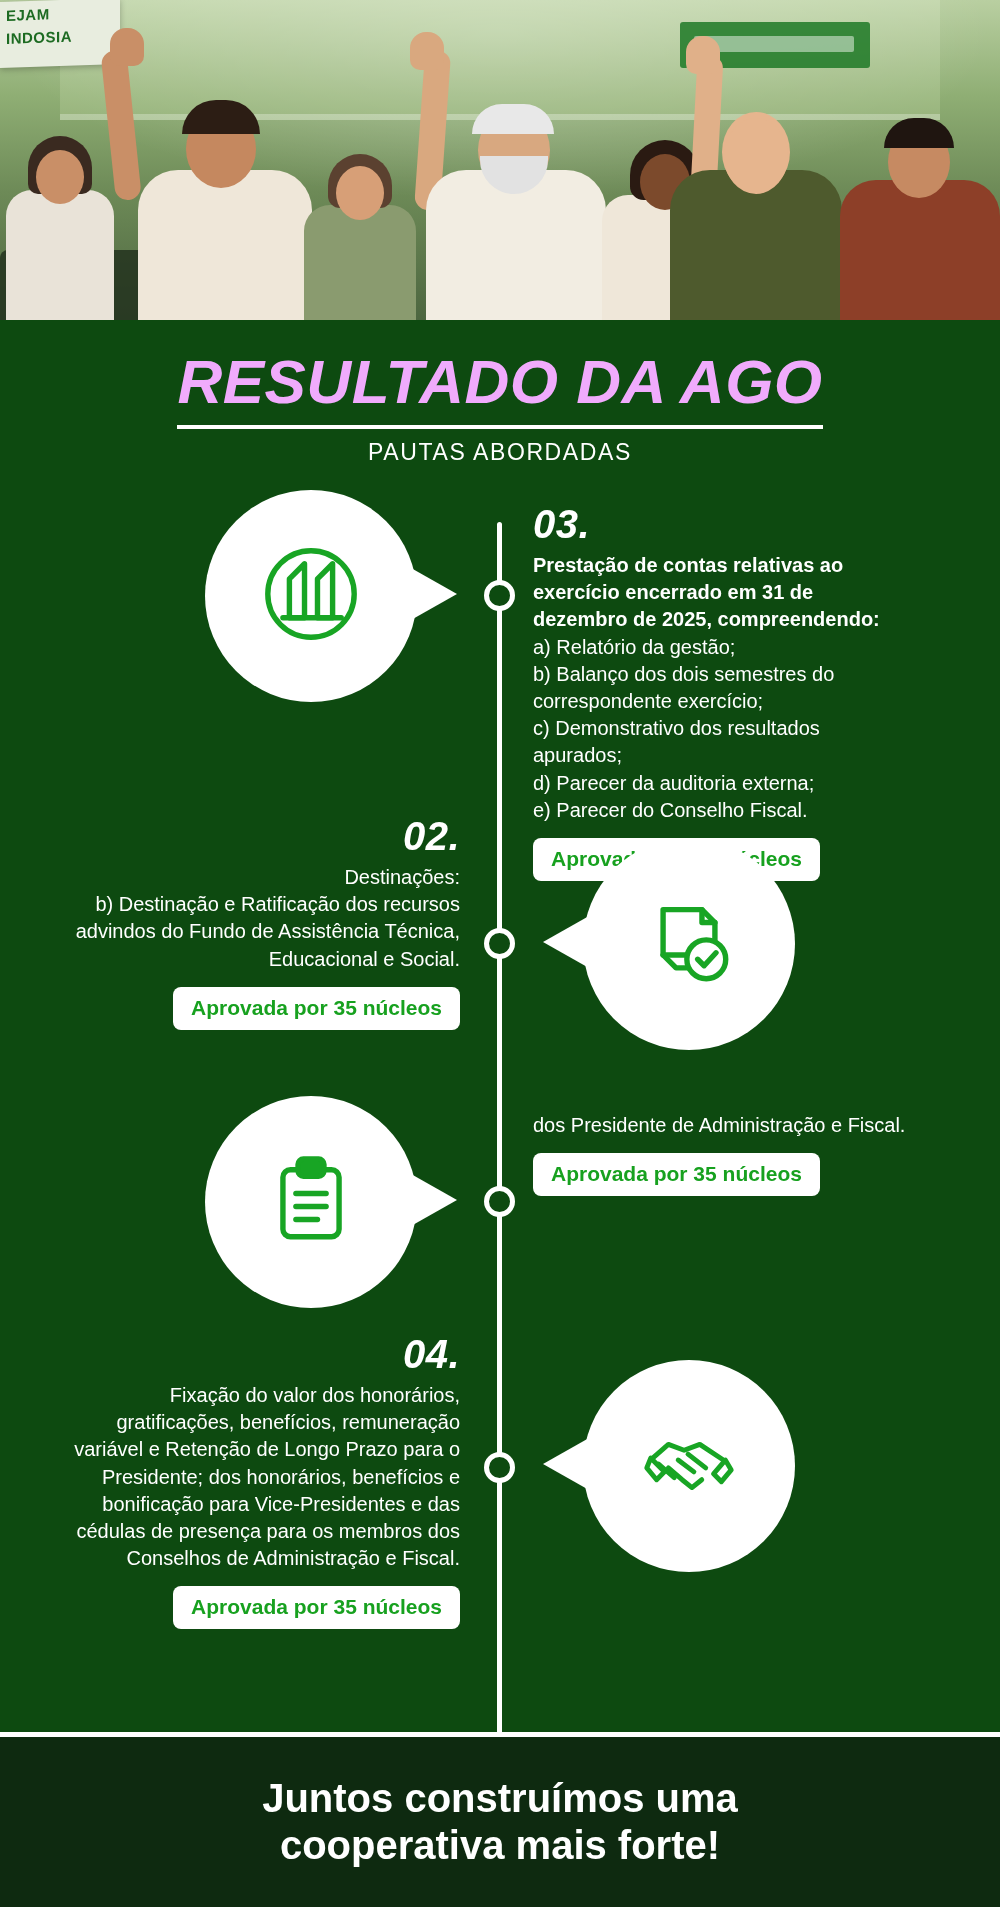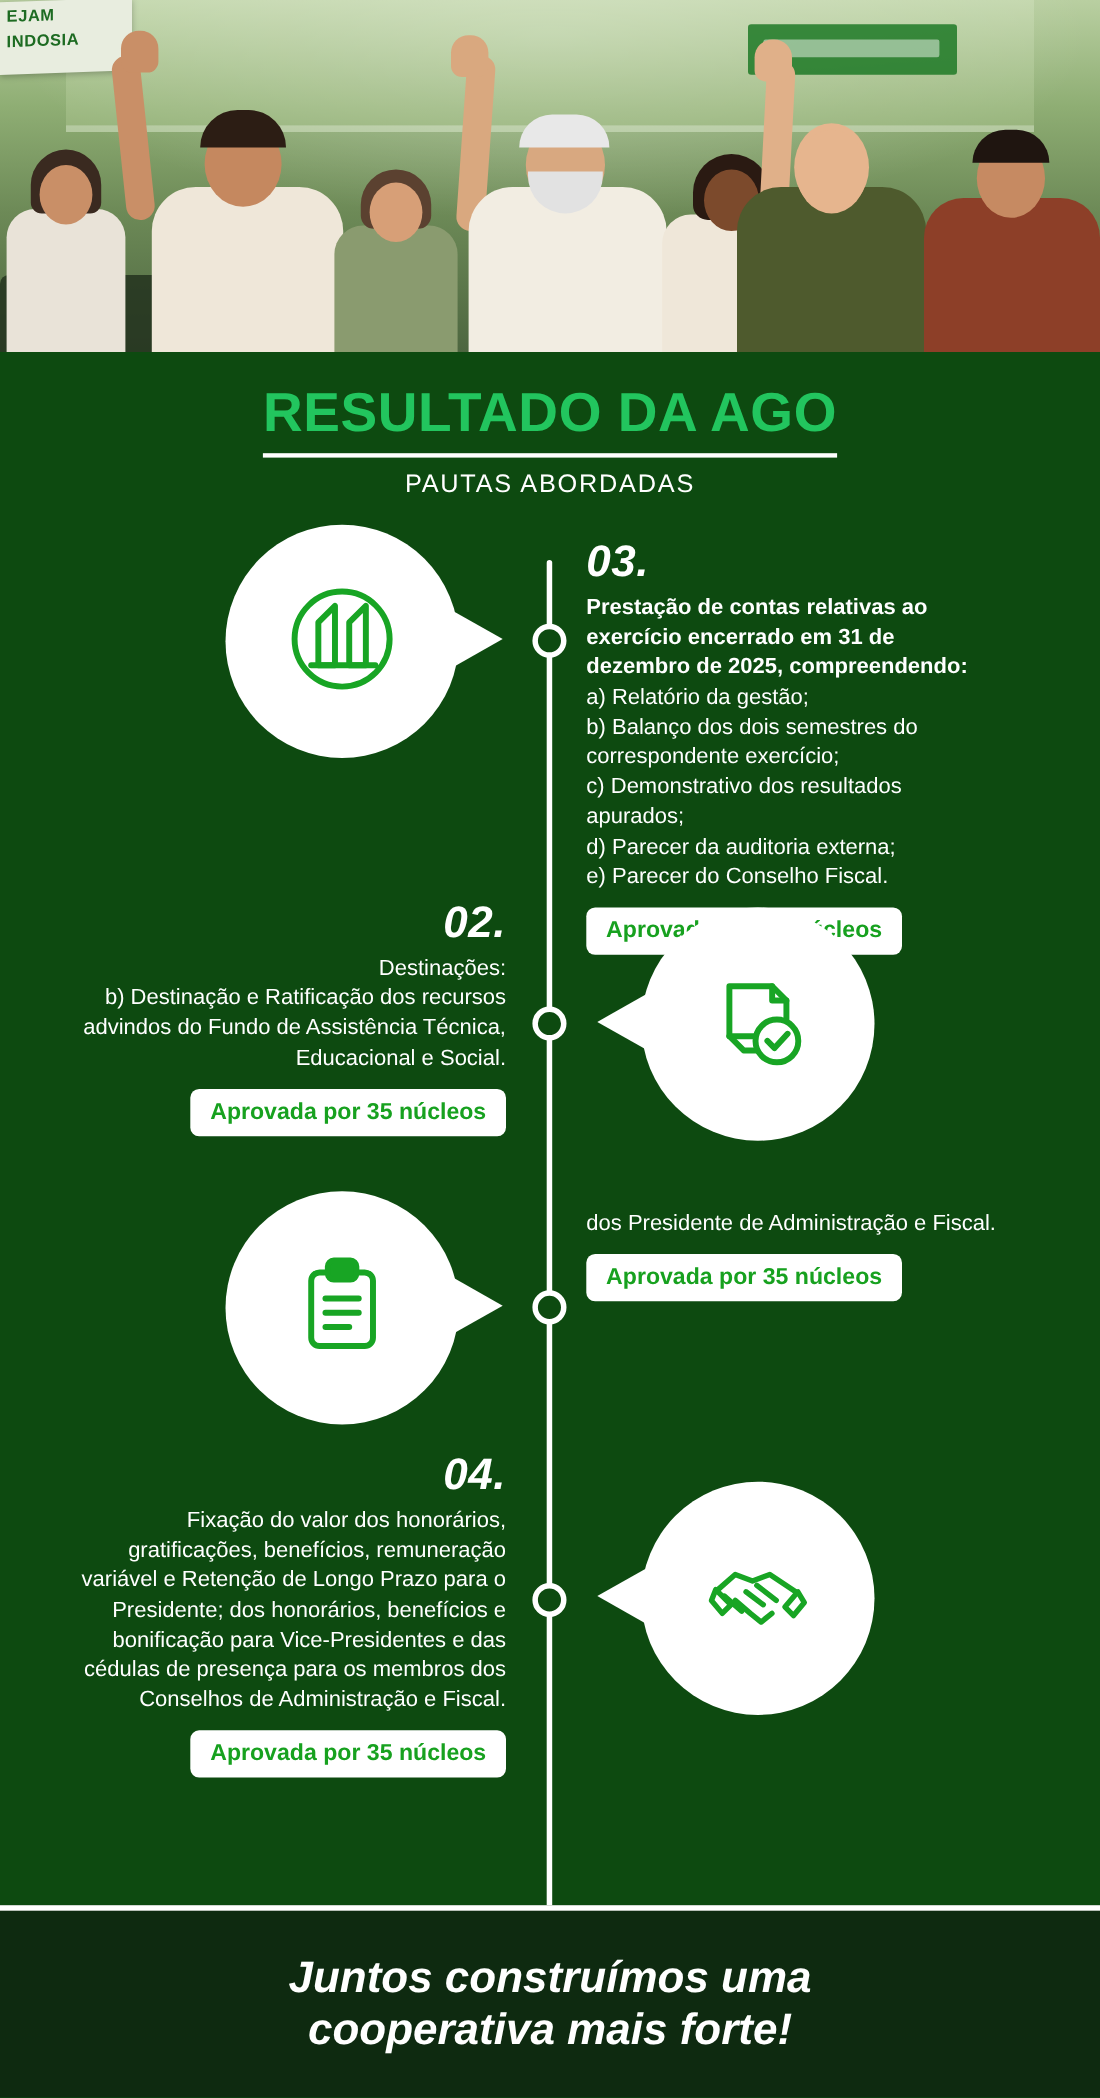--- a/index.html
+++ b/index.html
@@ -63,24 +63,25 @@
     position:absolute; width:26px; border-radius:16px;
     transform-origin: bottom center;
   }
   .hand { position:absolute; width:34px; height:38px; border-radius:16px 16px 10px 10px; }
   .chair { position:absolute; bottom:0; background:#23331f; border-radius:8px 8px 0 0; opacity:.85;}
 
   
   .title-wrap { text-align:center; padding-top: 26px; }
   .title {
     display:inline-block;
-    color:#22c55e;
-    font-size: 50px;
+    color:#f0abfc;
+    font-size: 62px;
     font-weight: 900;
     letter-spacing: 0.5px;
+    font-style: italic;
     font-family: "Liberation Sans", sans-serif;
     padding-bottom: 8px;
     border-bottom: 4px solid #ffffff;
     text-transform: uppercase;
   }
   .subtitle {
     margin-top: 10px;
     color:#ffffff;
     font-size: 23px;
     letter-spacing: 1.6px;
@@ -171,21 +172,20 @@
     height: 175px;
     background:#0e2a10;
     border-top: 5px solid #ffffff;
     display:flex; align-items:center; justify-content:center;
   }
   .footer-text {
     color:#ffffff;
     text-align:center;
     font-size: 40px;
     font-weight: 900;
-    font-style: italic;
     line-height: 1.18;
   }
 </style>
 </head>
 <body>
 
 <div class="page">
 
   <div class="hero">
     <div class="hero-bg-wall"></div>
@@ -310,21 +310,21 @@
         <span>
           <svg viewBox="0 0 100 100" fill="none" stroke="#18a524" stroke-width="5" stroke-linecap="round" stroke-linejoin="round">
             <path d="M26 20 H62 L74 32 V62 H26 Z"></path>
             <path d="M62 20 V32 H74"></path>
             <path d="M26 62 L38 74 H74"></path>
             <circle cx="66" cy="66" r="18" fill="#ffffff"></circle>
             <path d="M58 66 L64 72 L75 60"></path>
           </svg>
         </span>
       </div>
-      <div class="txt leftcol" style="top:320px;">
+      <div class="txt leftcol" style="top:304px;">
         <div class="num">02.</div>
         <div class="desc">
           <div>Destinações:</div>
           <div>b) Destinação e Ratificação dos recursos advindos do Fundo de Assistência Técnica, Educacional e Social.</div>
         </div>
         <div class="badge">Aprovada por 35 núcleos</div>
       </div>
     </div>
 
     <div class="step">

